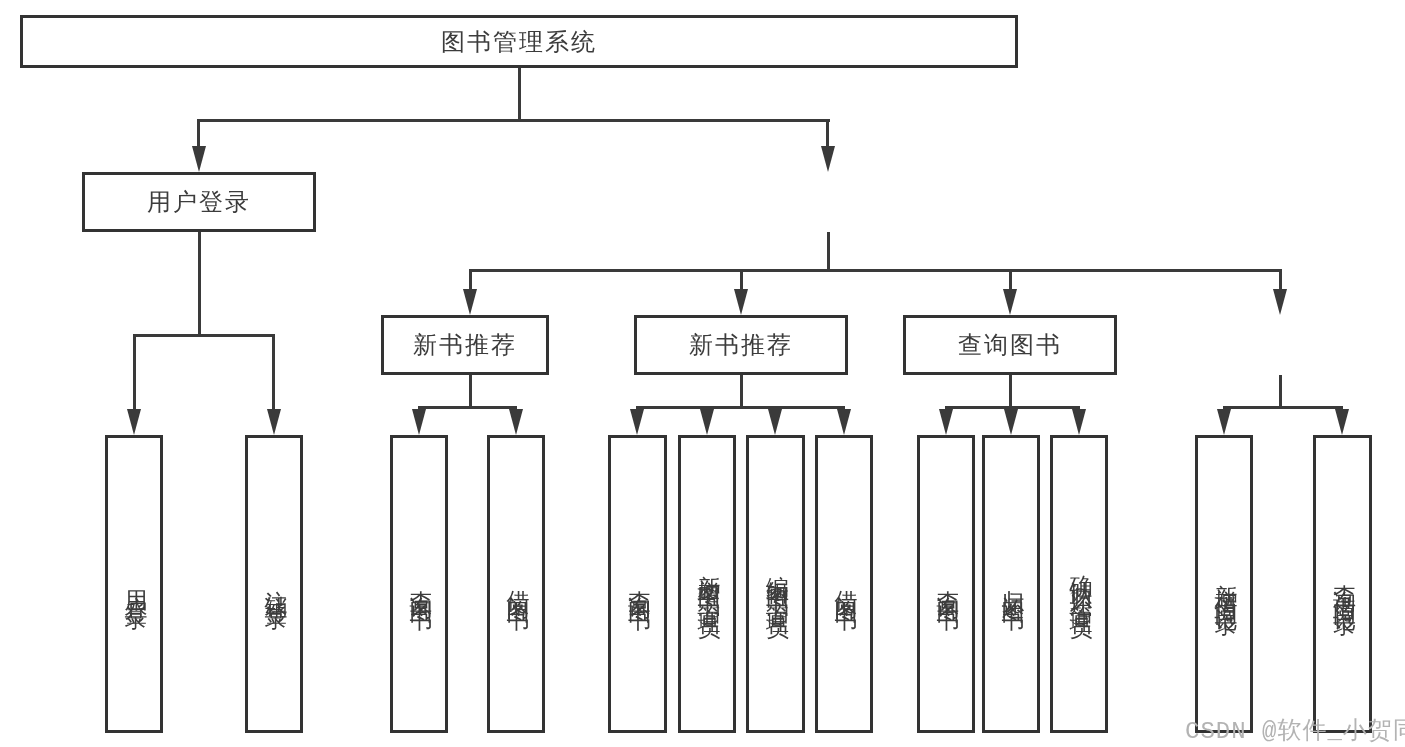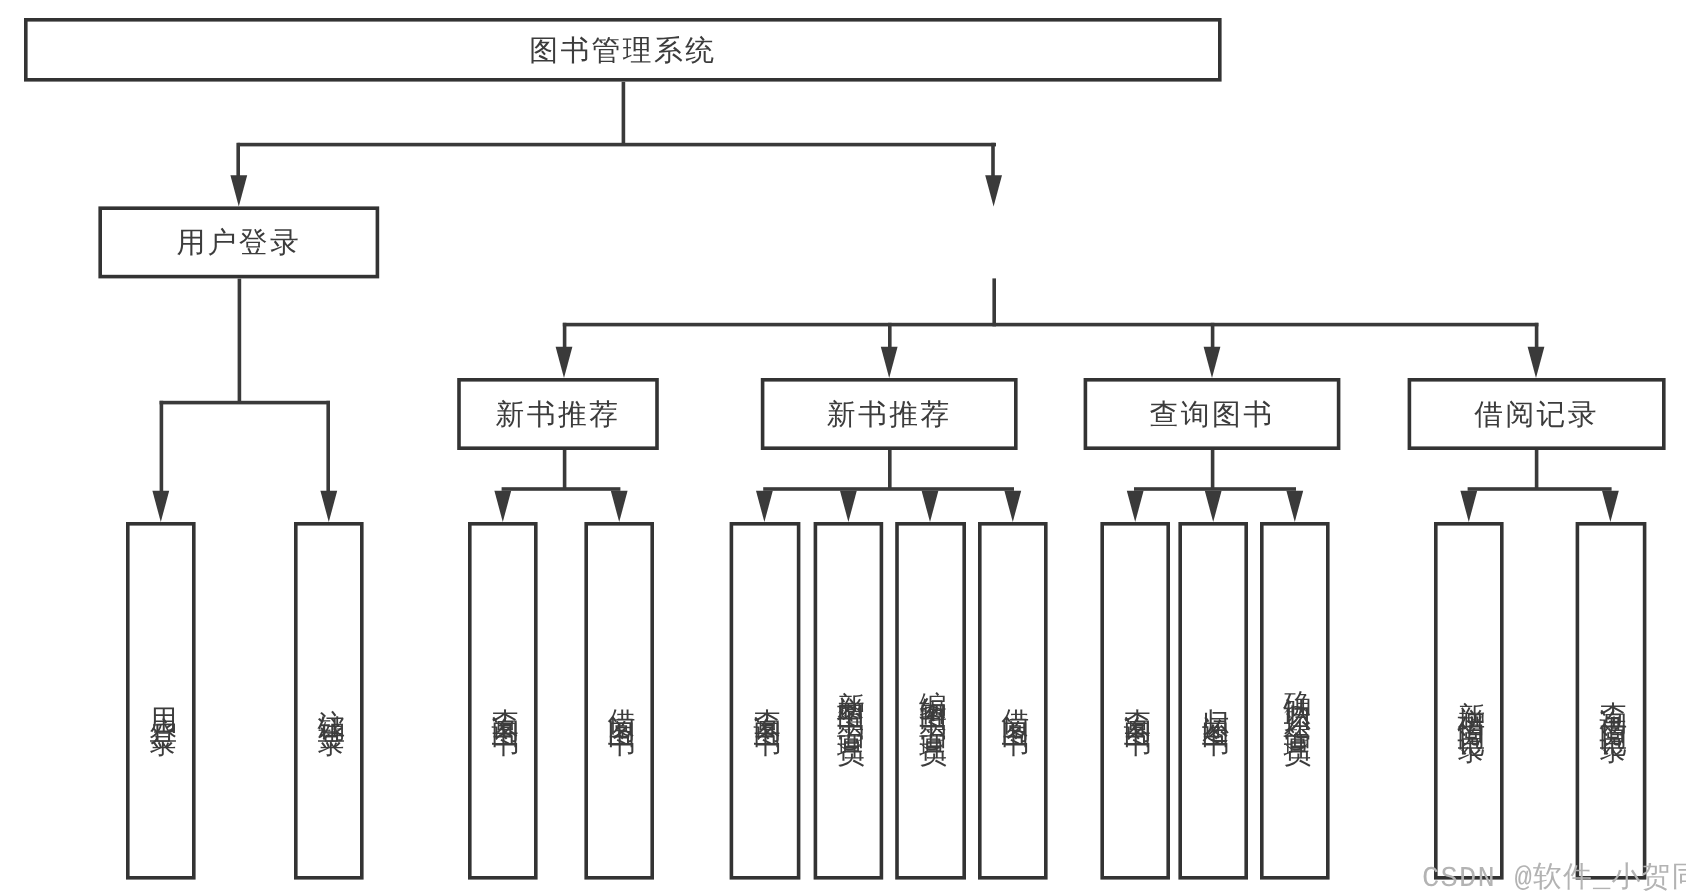--- a/index.html
+++ b/index.html
@@ -67,23 +67,20 @@
 
   <div class="box" style="left:381px;top:315px;width:168px;height:60px">
     <span class="hlabel">新书推荐</span>
   </div>
   <div class="box" style="left:634px;top:315px;width:214px;height:60px">
     <span class="hlabel">新书推荐</span>
   </div>
   <div class="box" style="left:903px;top:315px;width:214px;height:60px">
     <span class="hlabel">查询图书</span>
   </div>
-  <div class="box" style="left:1173px;top:315px;width:215px;height:60px">
-    <span class="hlabel">借阅记录</span>
-  </div>
 
   <div class="line" style="left:469px;top:375px;width:3px;height:33px"></div>
   <div class="line" style="left:418px;top:406px;width:99px;height:3px"></div>
   <div class="arrow" style="left:412px;top:409px"></div>
   <div class="arrow" style="left:509px;top:409px"></div>
 
   <div class="line" style="left:740px;top:375px;width:3px;height:33px"></div>
   <div class="line" style="left:636px;top:406px;width:209px;height:3px"></div>
   <div class="arrow" style="left:630px;top:409px"></div>
   <div class="arrow" style="left:700px;top:409px"></div>

